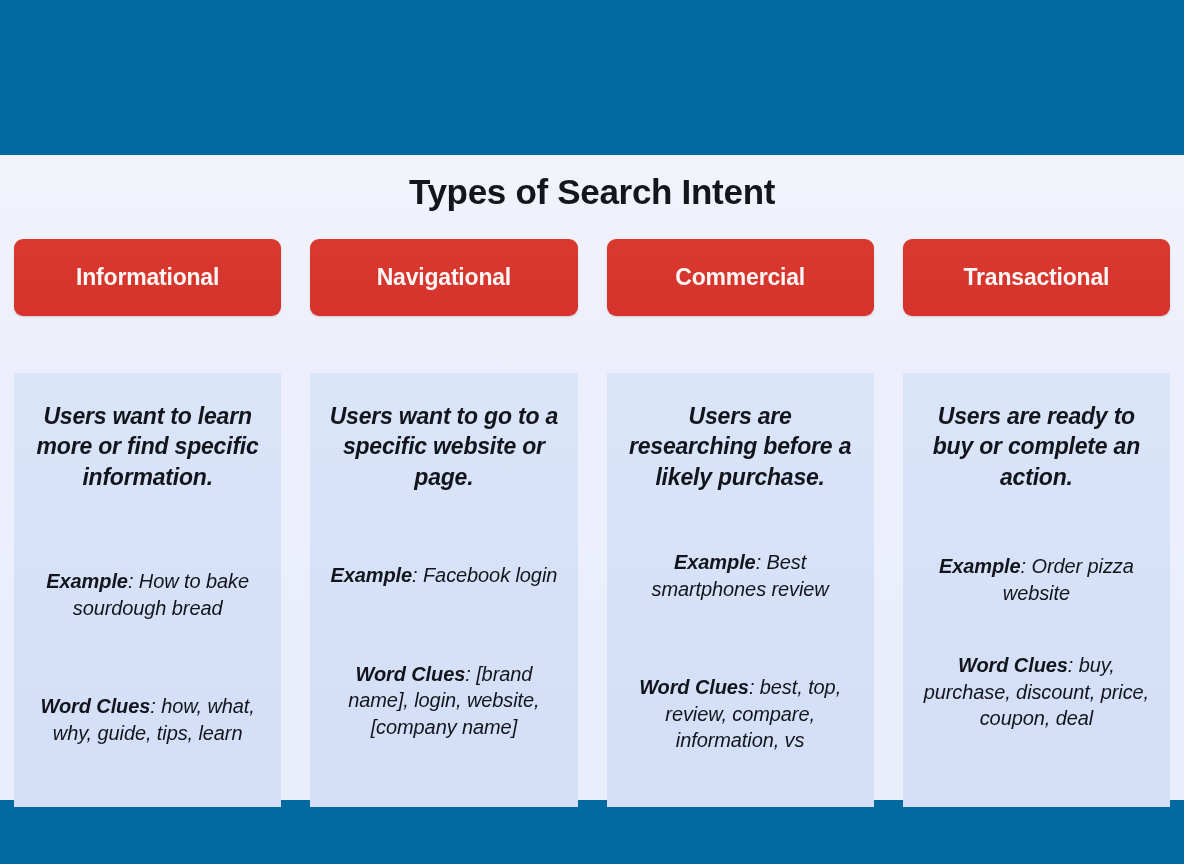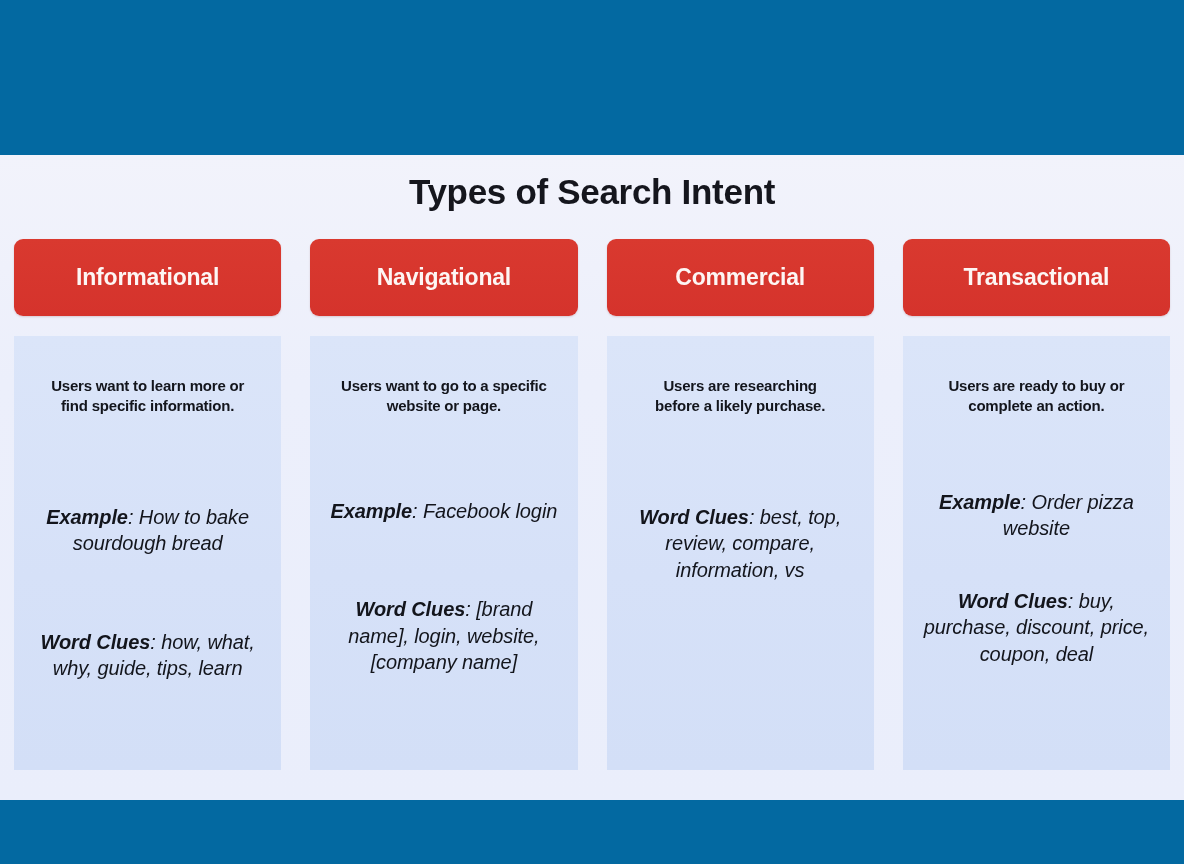--- a/index.html
+++ b/index.html
@@ -51,20 +51,21 @@
     width: 1156px;
     display: flex;
     gap: 29px;
   }
 
   .column {
     flex: 1 1 0;
     display: flex;
     flex-direction: column;
     min-width: 0;
+    gap: 37px;
   }
 
   .chip {
     height: 77px;
     border-radius: 9px;
     background: #d8372f;
     background: linear-gradient(180deg, #d9392f 0%, #d5332c 100%);
     color: #fdf6f4;
     display: flex;
     align-items: center;
@@ -83,26 +84,27 @@
     padding: 24px 12px 16px 12px;
     box-sizing: border-box;
     display: flex;
     flex-direction: column;
     align-items: center;
     text-align: center;
     color: #13151c;
   }
 
   .desc {
-    font-size: 15px;
+    font-size: 23px;
     font-weight: 700;
     line-height: 1.32;
     letter-spacing: -0.2px;
-    margin: 16px;
+    margin: 4px;
     padding: 0 2px;
+    font-style: italic;
   }
 
   .fact {
     font-size: 20px;
     font-style: italic;
     line-height: 1.33;
     letter-spacing: -0.1px;
     margin: 0;
     padding: 0 1px;
   }
@@ -151,20 +153,21 @@
         <p class="desc">Users want to go to a specific website or page.</p>
         <p class="fact example"><span class="lead">Example</span><span>: </span><span>Facebook login</span></p>
         <p class="fact clues"><span class="lead">Word Clues</span><span>: </span><span>[brand name], login, website, [company name]</span></p>
       </div>
     </div>
 
     <div class="column col-3">
       <div class="chip">Commercial</div>
       <div class="card">
         <p class="desc">Users are researching before a likely purchase.</p>
+        <p class="fact example"><span class="lead">Example</span><span>: </span><span>Best smartphones review</span></p>
         <p class="fact clues"><span class="lead">Word Clues</span><span>: </span><span>best, top, review, compare, information, vs</span></p>
       </div>
     </div>
 
     <div class="column col-4">
       <div class="chip">Transactional</div>
       <div class="card">
         <p class="desc">Users are ready to buy or complete an action.</p>
         <p class="fact example"><span class="lead">Example</span><span>: </span><span>Order pizza website</span></p>
         <p class="fact clues"><span class="lead">Word Clues</span><span>: </span><span>buy, purchase, discount, price, coupon, deal</span></p>

